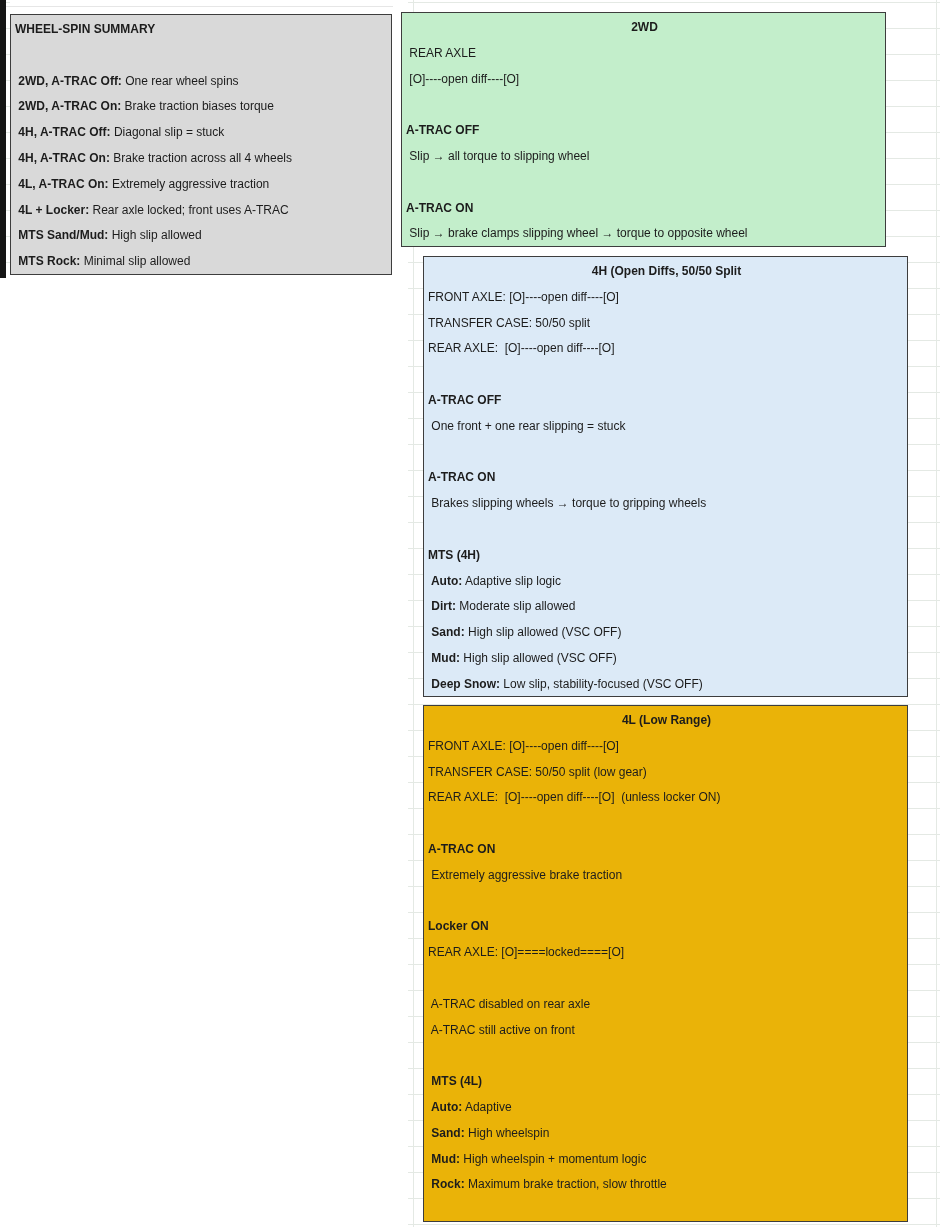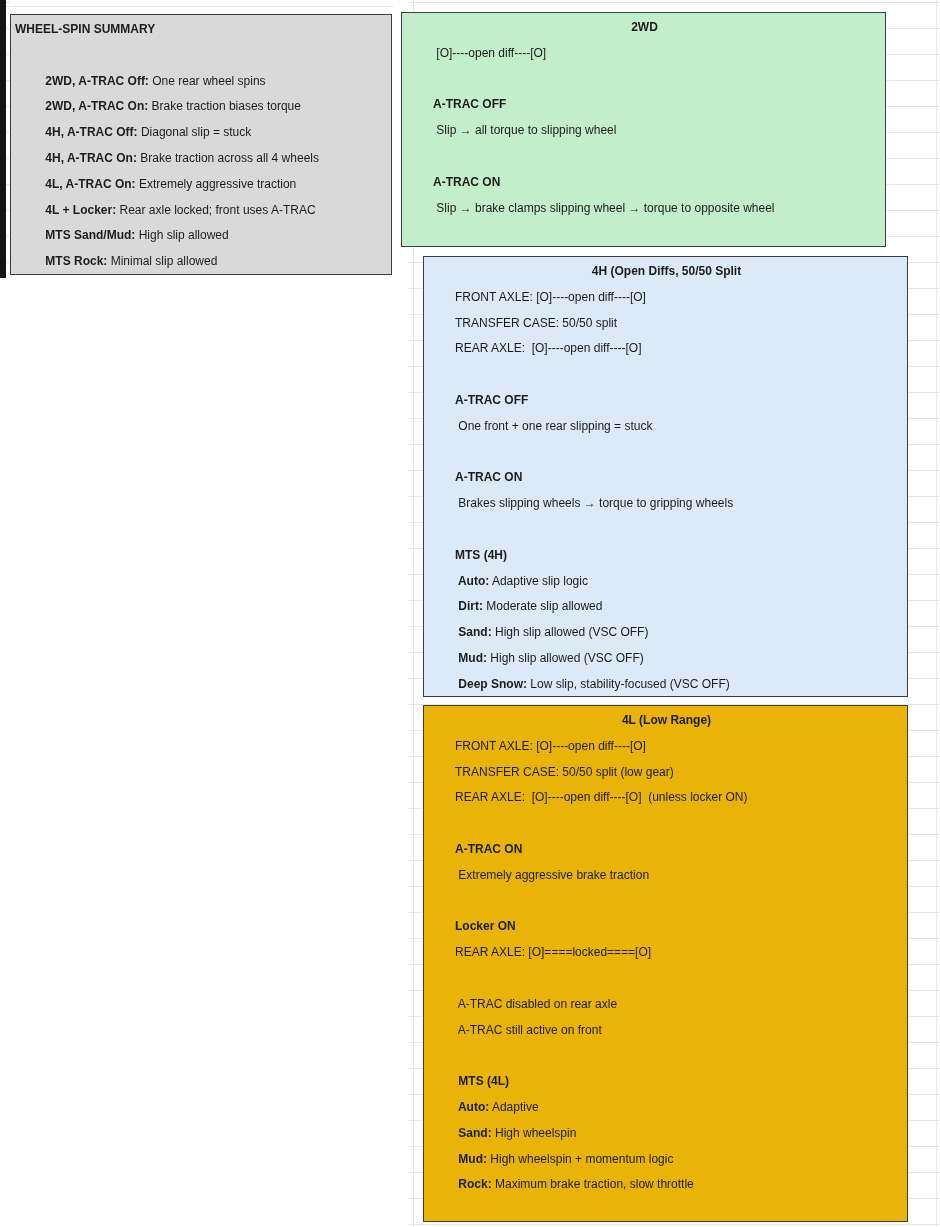--- a/index.html
+++ b/index.html
@@ -19,21 +19,21 @@
   .panel{
     position:absolute;z-index:2;box-sizing:border-box;
     border:1.5px solid #3d3d3d;
     padding:2px 2px 0 4px;
     font-size:12px;line-height:25.8px;
     overflow:hidden;
   }
   .panel-title{height:25.8px;font-weight:bold;text-align:center;white-space:pre;}
   .panel-title.left{text-align:left;}
   .row{height:25.8px;white-space:pre;}
-  .row .b{font-weight:bold;white-space:pre;margin-left:27px;}
+  .row .b{font-weight:bold;white-space:pre;}
   .row .t{white-space:pre;}
 </style>
 </head>
 <body>
 
 <div id="canvas">
 
   <div class="hgrid" style="left:408px;top:2px;width:532px;height:1225px;"></div>
   <div class="hgrid" style="left:0px;top:2px;width:10px;height:278px;"></div>
   <div class="vline" style="left:413px;top:0;height:1227px;"></div>
@@ -61,20 +61,21 @@
 
   <div class="row"><span class="b"> MTS Sand/Mud:</span><span class="t"> High slip allowed</span></div>
 
   <div class="row"><span class="b"> MTS Rock:</span><span class="t"> Minimal slip allowed</span></div>
 </div>
   </div>
 
   <div class="panel" id="p-2wd" style="left: 401px; top: 12px; width: 485px; height: 235px; background-color: rgb(195, 238, 203);">
     <div class="panel-title">2WD</div>
     <div>
+  <div class="row"><span class="b"></span><span class="t"> REAR AXLE</span></div>
 
   <div class="row"><span class="b"></span><span class="t"> [O]----open diff----[O]</span></div>
 
   <div class="row"><span class="b"></span><span class="t"></span></div>
 
   <div class="row"><span class="b">A-TRAC OFF</span><span class="t"></span></div>
 
   <div class="row"><span class="b"></span><span class="t"> Slip → all torque to slipping wheel</span></div>
 
   <div class="row"><span class="b"></span><span class="t"></span></div>

